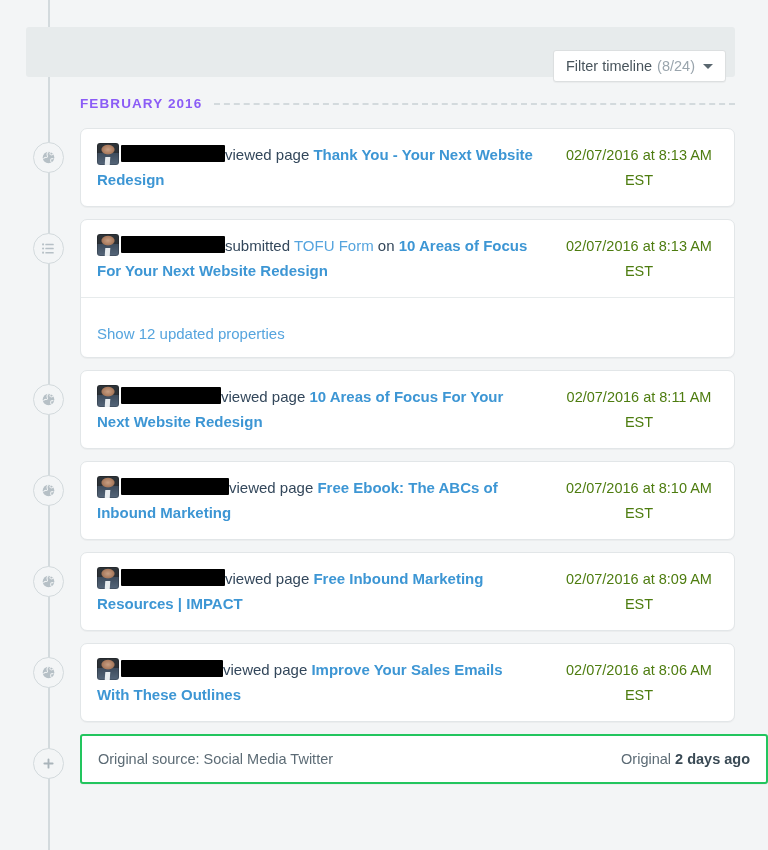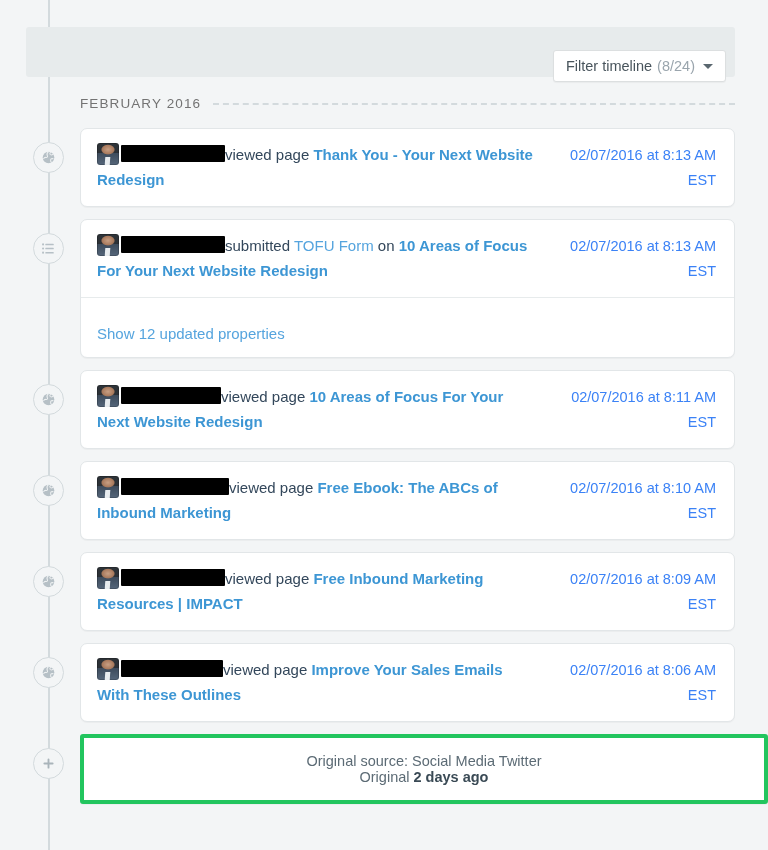--- a/index.html
+++ b/index.html
@@ -78,23 +78,23 @@
     position: absolute;
     left: 80px;
     top: 96px;
     width: 655px;
     display: flex;
     align-items: center;
     z-index: 2;
   }
   .month-label {
     font-size: 13.5px;
-    font-weight: normal;
+    font-weight: bold;
     letter-spacing: 1.1px;
-    color: #737373;
+    color: #8b5cf6;
     white-space: nowrap;
   }
   .month-rule {
     flex: 1;
     margin-left: 12px;
     height: 0;
     border-top: 2px dashed #d3dadd;
   }
 
   
@@ -196,41 +196,40 @@
     cursor: pointer;
   }
   .sub-link {
     font-size: 15px;
     color: #55a4de;
     cursor: pointer;
   }
 
   .stamp {
     position: absolute;
-    right: 18px;
+    right: 9px;
     top: 14px;
     width: 172px;
-    text-align: right;
+    text-align: center;
     font-size: 14.5px;
     line-height: 25px;
-    color: #3b82f6;
+    color: #4d7c0f;
   }
 
   
   .src-card {
     margin-left: 80px;
     background: #ffffff;
-    border: 4px solid #22c55e;
+    border: 2px solid #22c55e;
     border-radius: 3px;
     box-shadow: 0 1px 1px rgba(0,0,0,.035);
     padding: 15px 16px;
     display: flex;
     align-items: center;
     justify-content: space-between;
-    flex-direction: column;
   }
   .src-left {
     font-size: 14.5px;
     color: #5c6b75;
   }
   .src-right {
     font-size: 14.5px;
     color: #5c6b75;
   }
   .src-right b { color: #3a4a55; text-align: center; }

